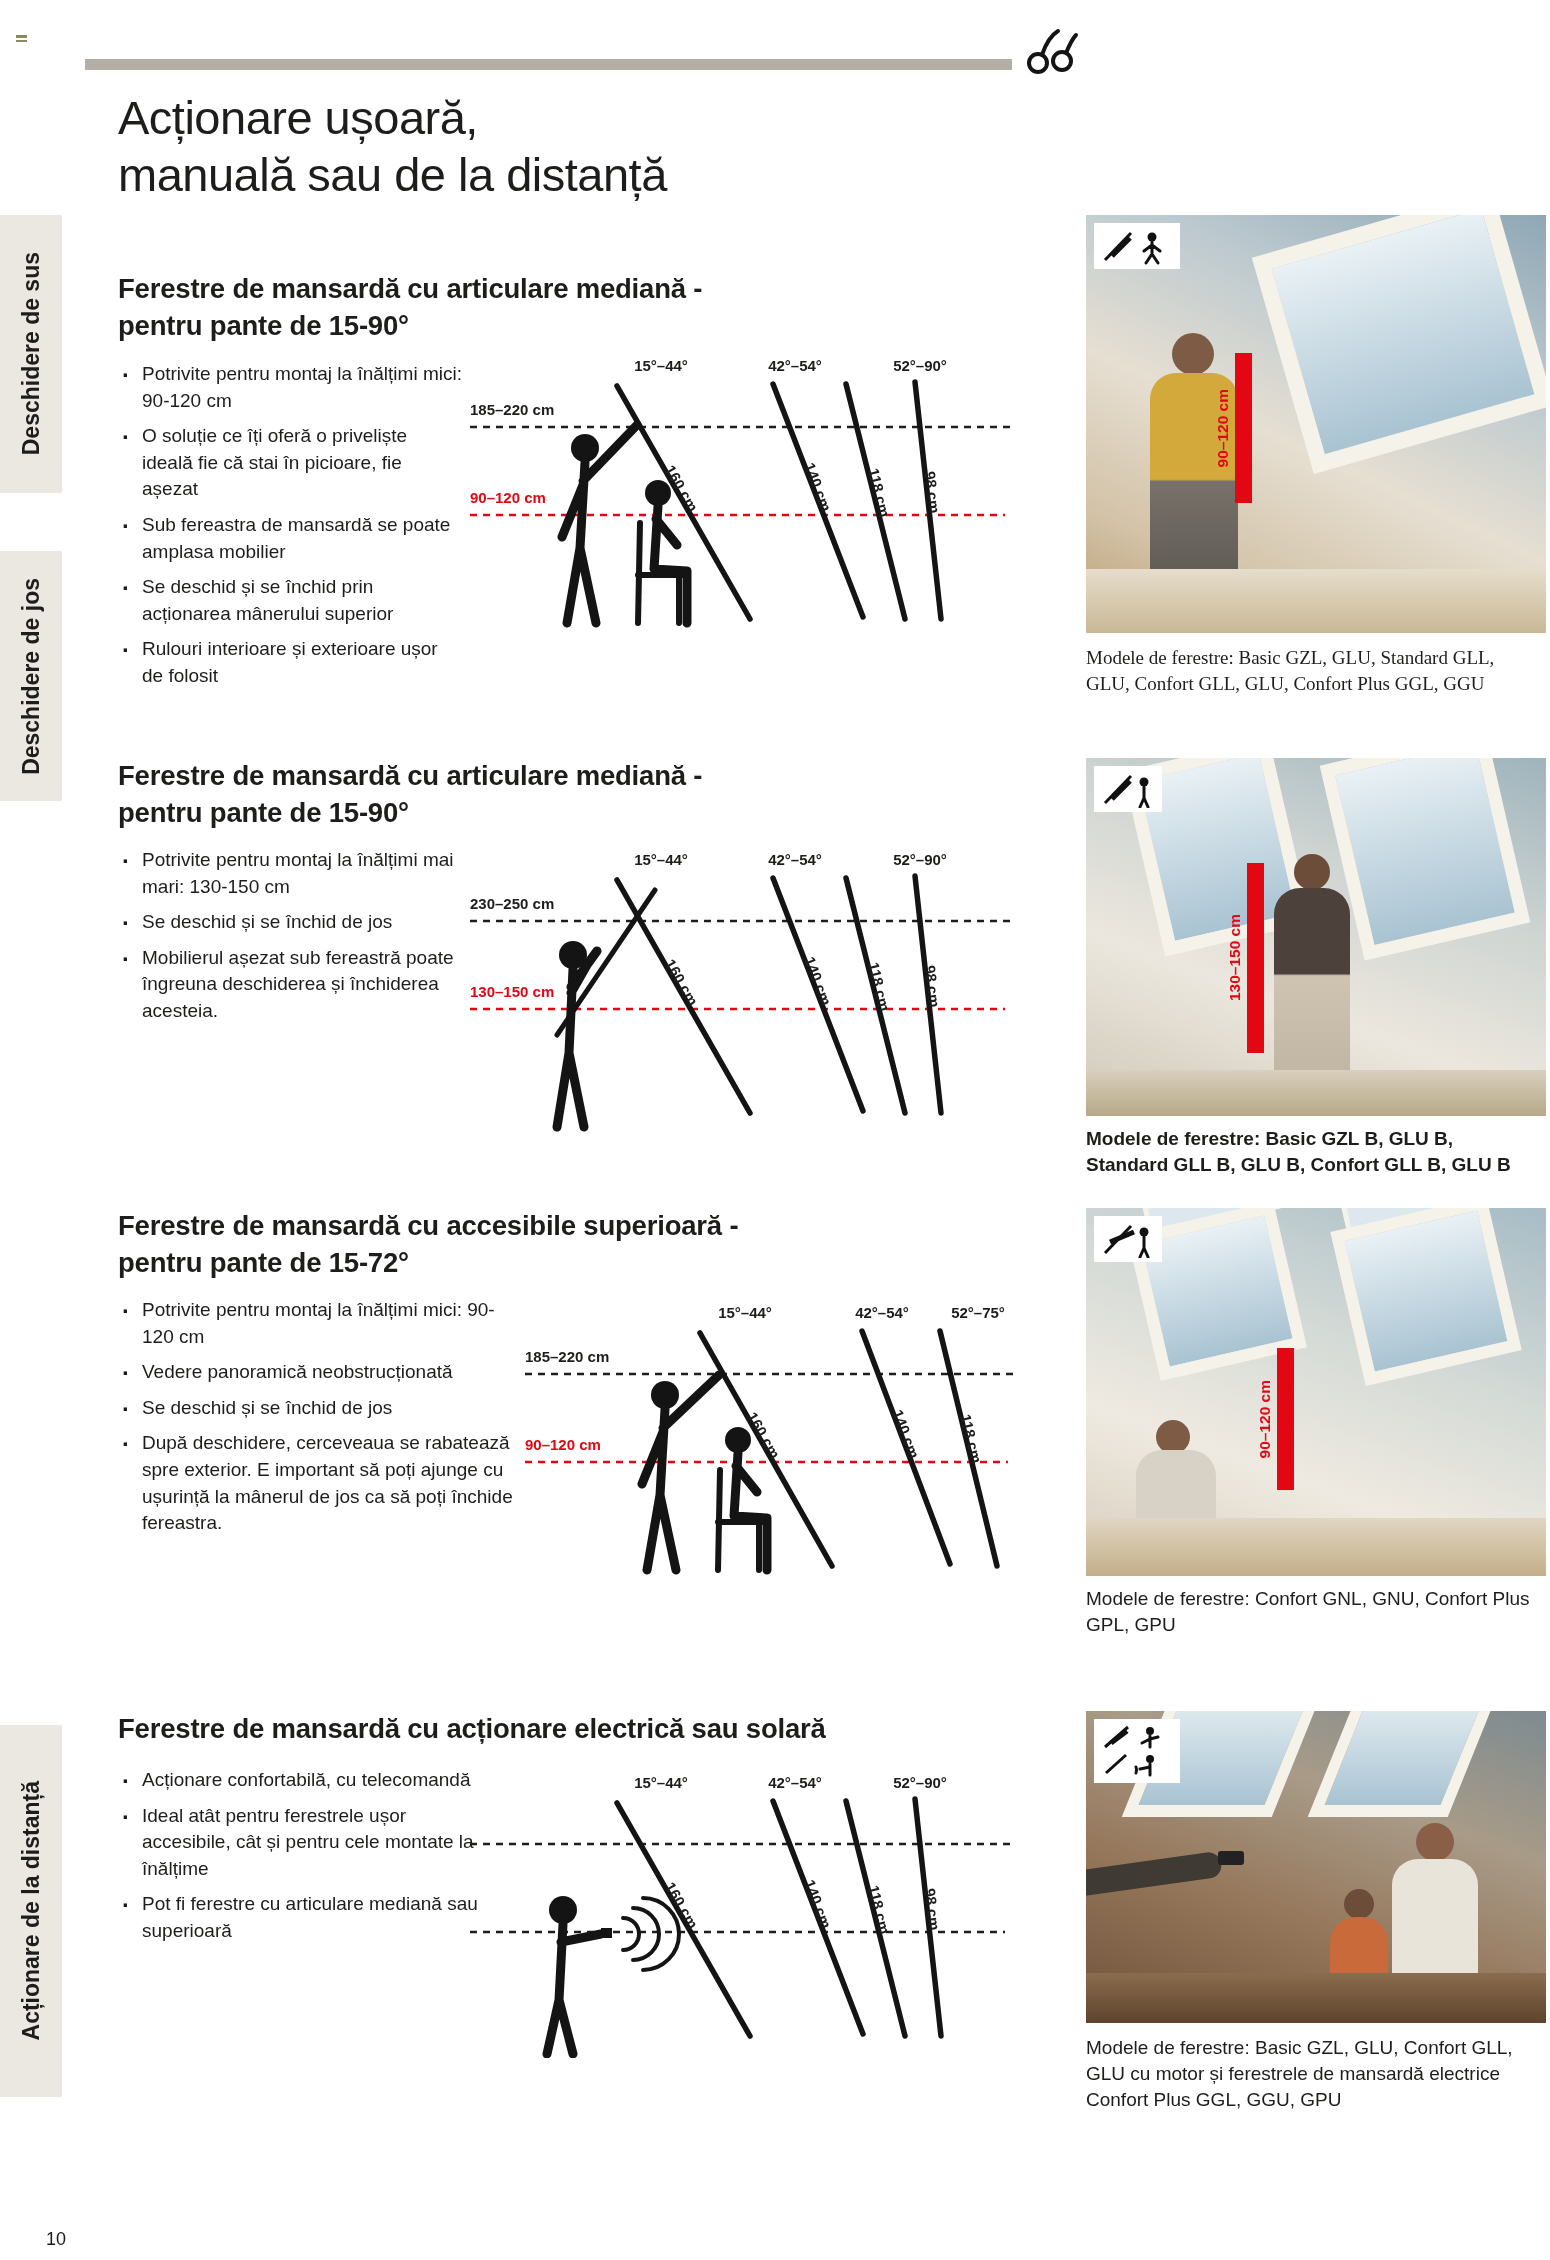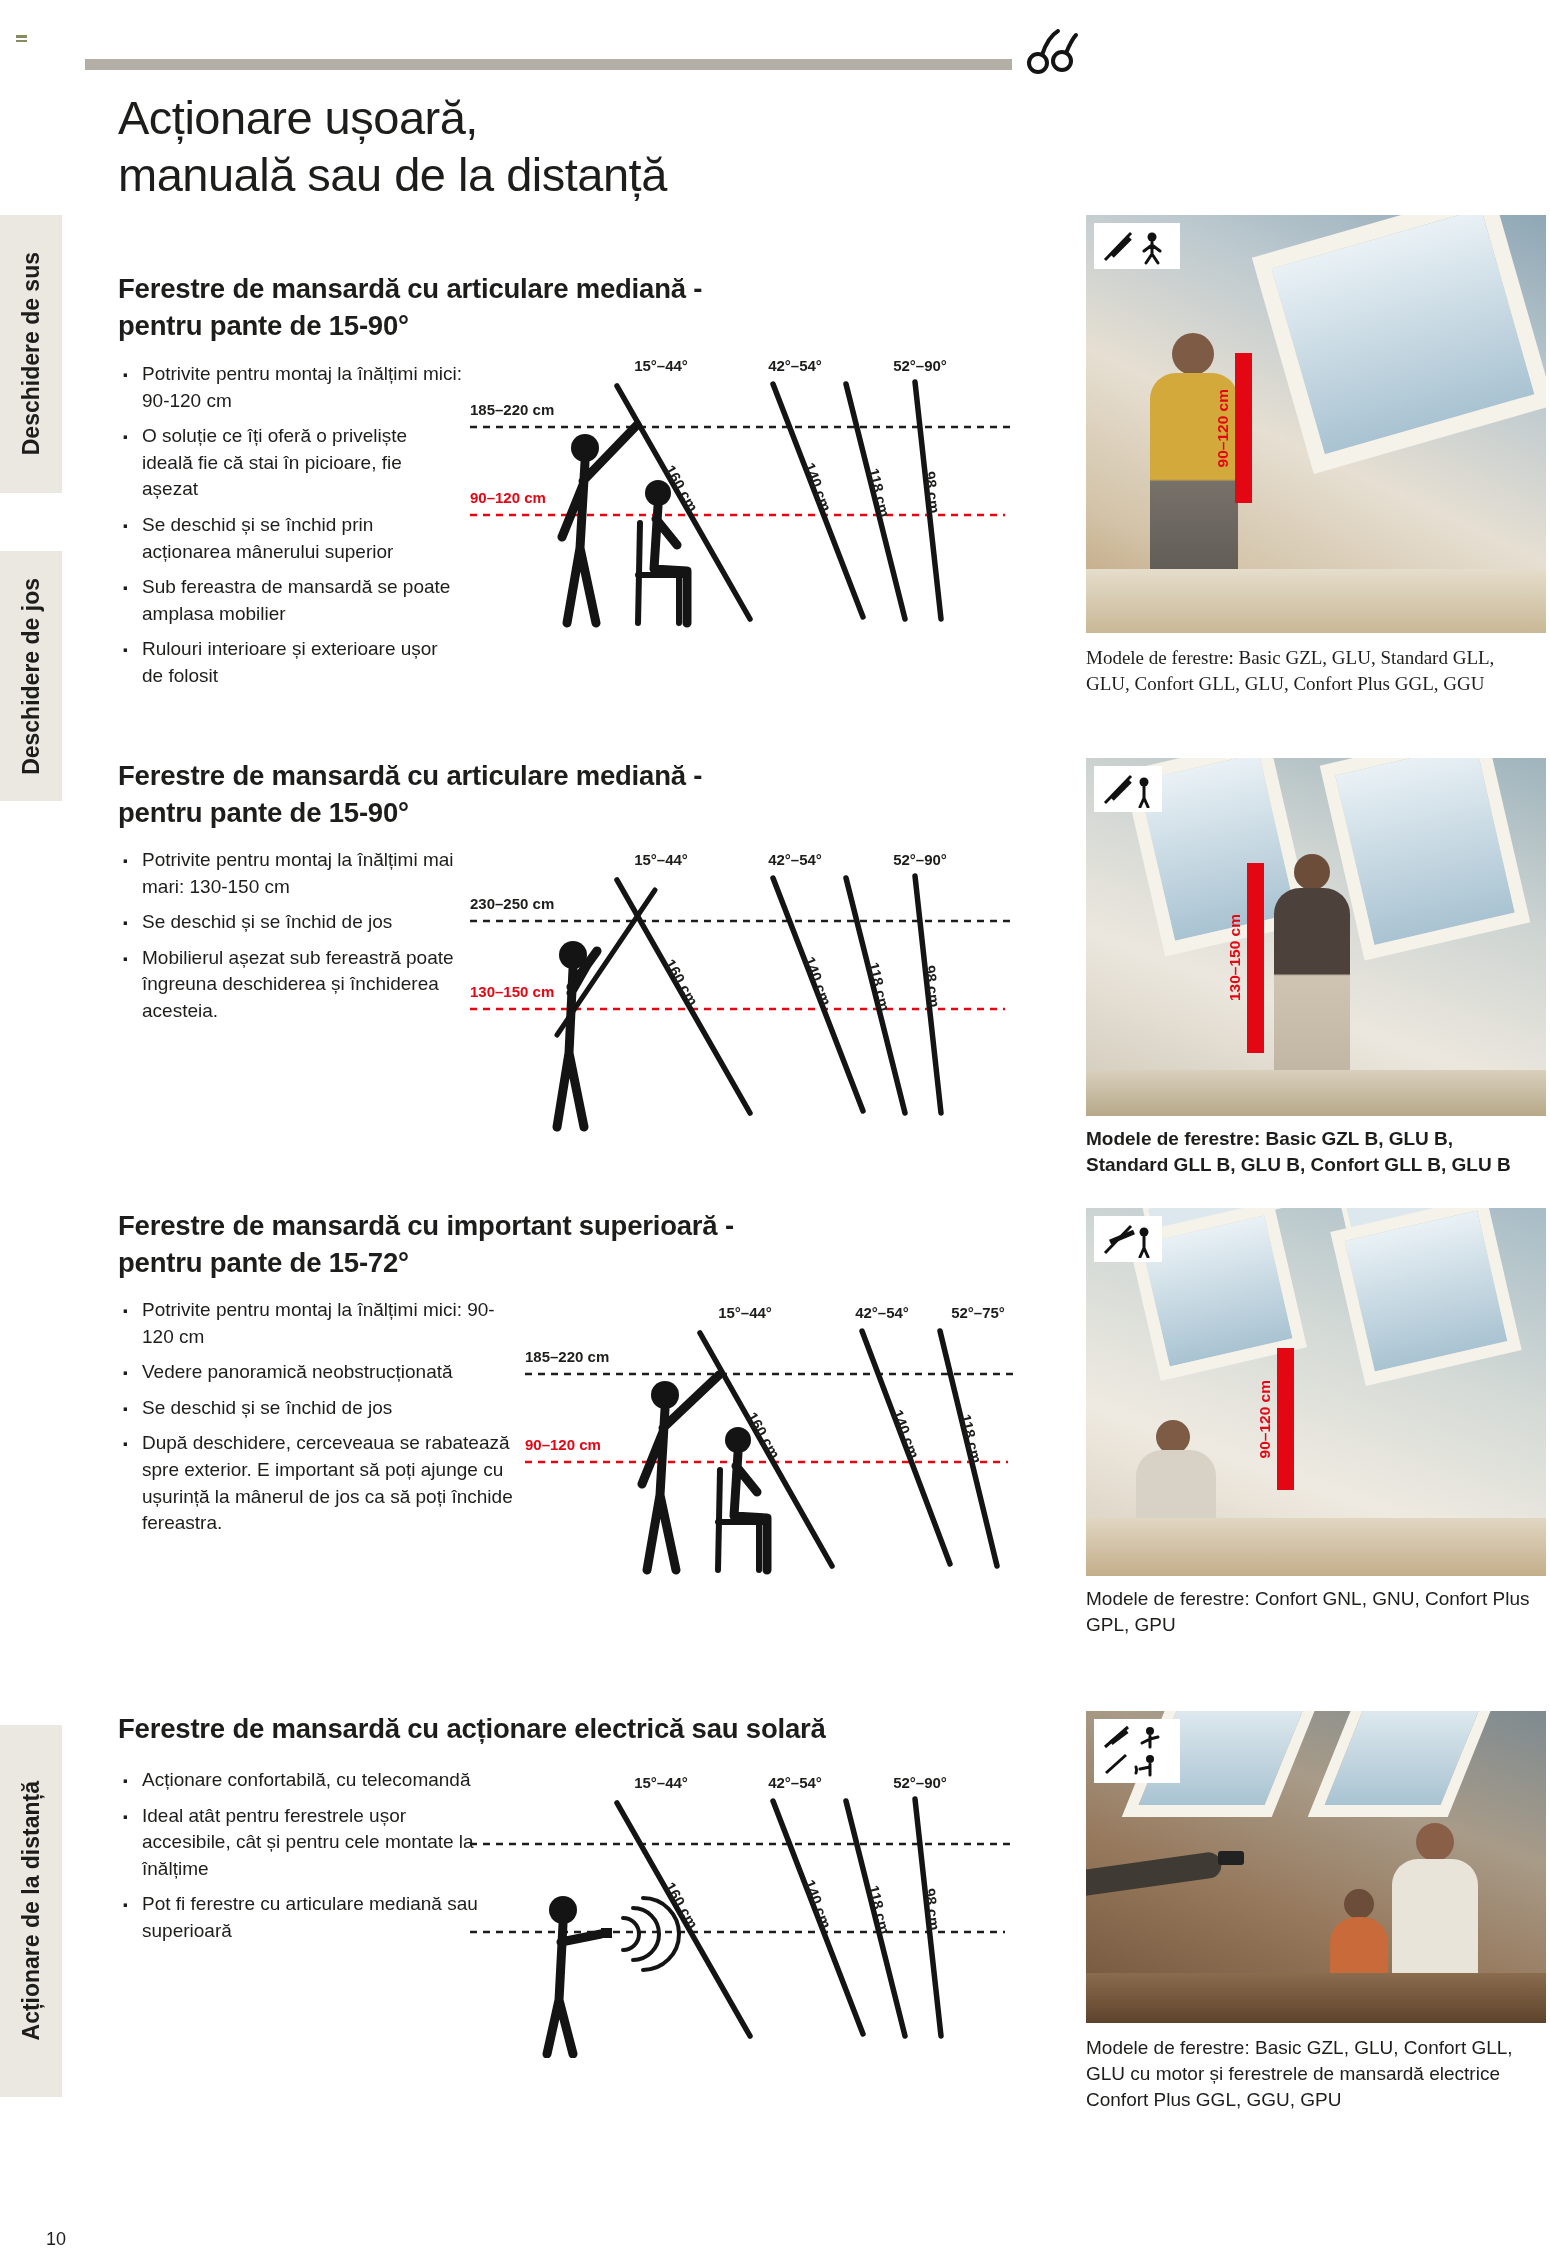--- a/index.html
+++ b/index.html
@@ -85,22 +85,22 @@
     <span>Acționare de la distanță</span>
   </div>
 
   <h2 class="h2" style="left:118px;top:248px;width:840px;">
     <span>Ferestre de mansardă cu articulare mediană -</span>
     <span>pentru pante de 15-90°</span>
   </h2>
   <ul class="bullets" style="left:118px;top:338px;width:345px;">
     <li>Potrivite pentru montaj la înălțimi mici: 90-120 cm</li>
     <li>O soluție ce îți oferă o priveliște ideală fie că stai în picioare, fie așezat</li>
+    <li>Sub fereastra de mansardă se poate amplasa mobilier</li>
     <li>Se deschid și se închid prin acționarea mânerului superior</li>
-    <li>Sub fereastra de mansardă se poate amplasa mobilier</li>
     <li>Rulouri interioare și exterioare ușor de folosit</li>
   </ul>
 
   <svg class="diagram" style="left:465px;top:318px;" width="555" height="305" viewBox="0 0 555 305">
     <text class="dlabel" x="196" y="30" text-anchor="middle">15°–44°</text>
     <text class="dlabel" x="330" y="30" text-anchor="middle">42°–54°</text>
     <text class="dlabel" x="455" y="30" text-anchor="middle">52°–90°</text>
     <text class="dlabel" x="5" y="74">185–220 cm</text>
     <line class="dash" x1="5" y1="86" x2="548" y2="86"></line>
     <text class="dlabel red" x="5" y="162">90–120 cm</text>
@@ -196,21 +196,21 @@
         <path d="M5,33 L31,6" stroke="#111" stroke-width="3" fill="none"></path>
         <path d="M12,29 L30,11" stroke="#111" stroke-width="5" fill="none"></path>
         <circle cx="44" cy="12" r="4.5" fill="#111"></circle>
         <path d="M44,17 L44,28 M44,28 L40,37 M44,28 L48,37" stroke="#111" stroke-width="3" fill="none" stroke-linecap="round"></path>
       </svg>
     </div>
   </div>
   <div class="caption" style="left:1086px;top:1103px;font-weight:bold;">Modele de ferestre: Basic GZL B, GLU B, Standard GLL B, GLU B, Confort GLL B, GLU B</div>
 
   <h2 class="h2" style="left:118px;top:1185px;width:900px;">
-    <span>Ferestre de mansardă cu important superioară -</span>
+    <span>Ferestre de mansardă cu accesibile superioară -</span>
     <span>pentru pante de 15-72°</span>
   </h2>
   <ul class="bullets" style="left:118px;top:1274px;width:395px;">
     <li>Potrivite pentru montaj la înălțimi mici: 90-120 cm</li>
     <li>Vedere panoramică neobstrucționată</li>
     <li>Se deschid și se închid de jos</li>
     <li>După deschidere, cerceveaua se rabatează spre exterior. E important să poți ajunge cu ușurință la mânerul de jos ca să poți închide fereastra.</li>
   </ul>
 
   <svg class="diagram" style="left:520px;top:1265px;" width="500" height="300" viewBox="0 0 500 300">

